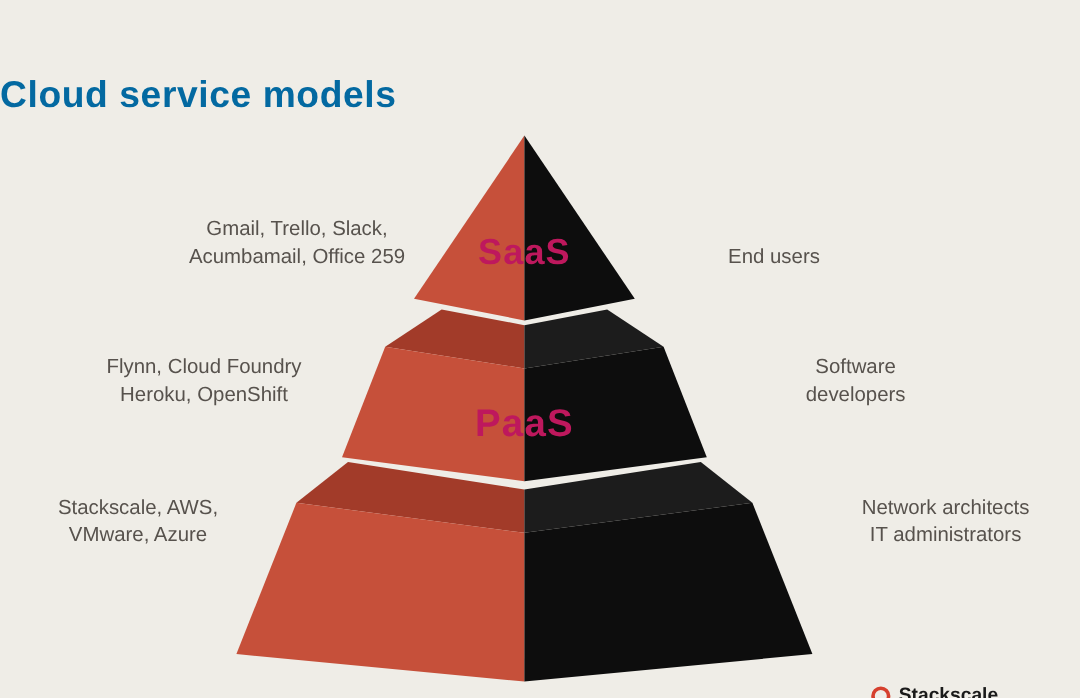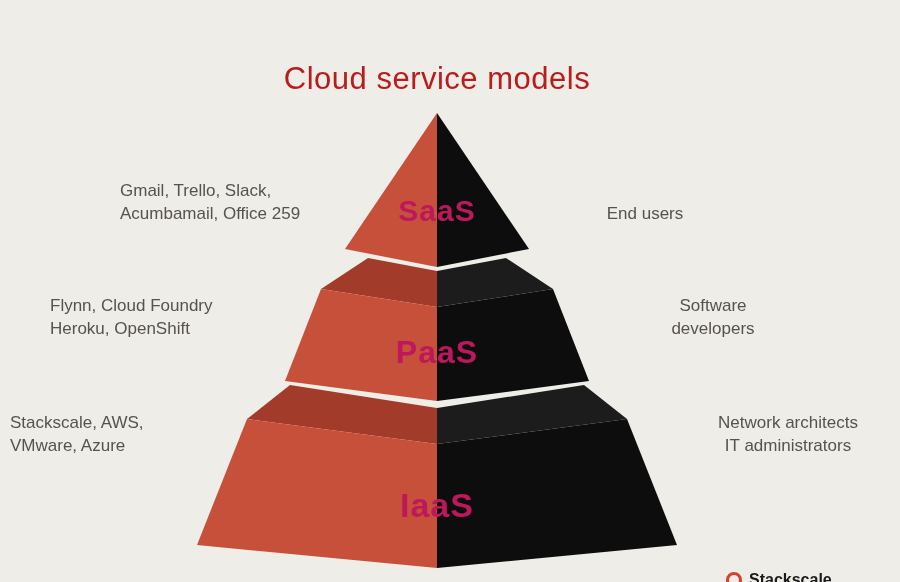--- a/index.html
+++ b/index.html
@@ -21,44 +21,44 @@
     left: 0;
     top: 0;
     width: 900px;
     height: 582px;
   }
   .title {
     position: absolute;
     left: 0;
     top: 40px;
     width: 874px;
-    text-align: center;
+    text-align: left;
     font-size: 31px;
-    font-weight: 400;
+    font-weight: 700;
     letter-spacing: 0.5px;
-    color: #b91c1c;
+    color: #0369a1;
   }
   .tier-label {
     position: absolute;
     width: 200px;
     text-align: center;
     color: #be185d;
     font-weight: 700;
     letter-spacing: 1px;
   }
   .tier-label.saas { left: 337px; top: 194px; font-size: 30px; }
   .tier-label.paas { left: 337px; top: 334px; font-size: 32px; }
   .tier-label.iaas { left: 337px; top: 486px; font-size: 34px; }
   .annot {
     position: absolute;
     color: #57524d;
     font-size: 17px;
     line-height: 23px;
   }
-  .annot.left { text-align: left; }
+  .annot.left { text-align: center; }
   .annot.right { text-align: center; }
   .annot-saas-left { left: 120px; top: 179px; width: 255px; }
   .annot-paas-left { left: 50px;  top: 294px; width: 240px; }
   .annot-iaas-left { left: 10px;  top: 411px; width: 210px; }
   .annot-saas-right { left: 545px; top: 202px; width: 200px; }
   .annot-paas-right { left: 613px; top: 294px; width: 200px; }
   .annot-iaas-right { left: 683px; top: 411px; width: 210px; }
   .footer-brand {
     position: absolute;
     left: 726px;
@@ -99,21 +99,20 @@
     <polygon points="437,271 506,258 553,289 437,307" fill="#1c1c1c"></polygon>
     <polygon points="321,289 285,381 437,401 437,307" fill="#c6503a"></polygon>
     <polygon points="553,289 589,381 437,401 437,307" fill="#0d0d0d"></polygon>
 
     <polygon points="437,113 345,249 437,267" fill="#c6503a"></polygon>
     <polygon points="437,113 529,249 437,267" fill="#0d0d0d"></polygon>
   </svg>
 
   <div class="tier-label saas">SaaS</div>
   <div class="tier-label paas">PaaS</div>
-  <div class="tier-label iaas">IaaS</div>
 
   <div class="annot left annot-saas-left">
     <div>Gmail, Trello, Slack,</div>
     <div>Acumbamail, Office 259</div>
   </div>
   <div class="annot left annot-iaas-left">
     <div>Stackscale, AWS,</div>
     <div>VMware, Azure</div>
   </div>
   <div class="annot left annot-paas-left">

